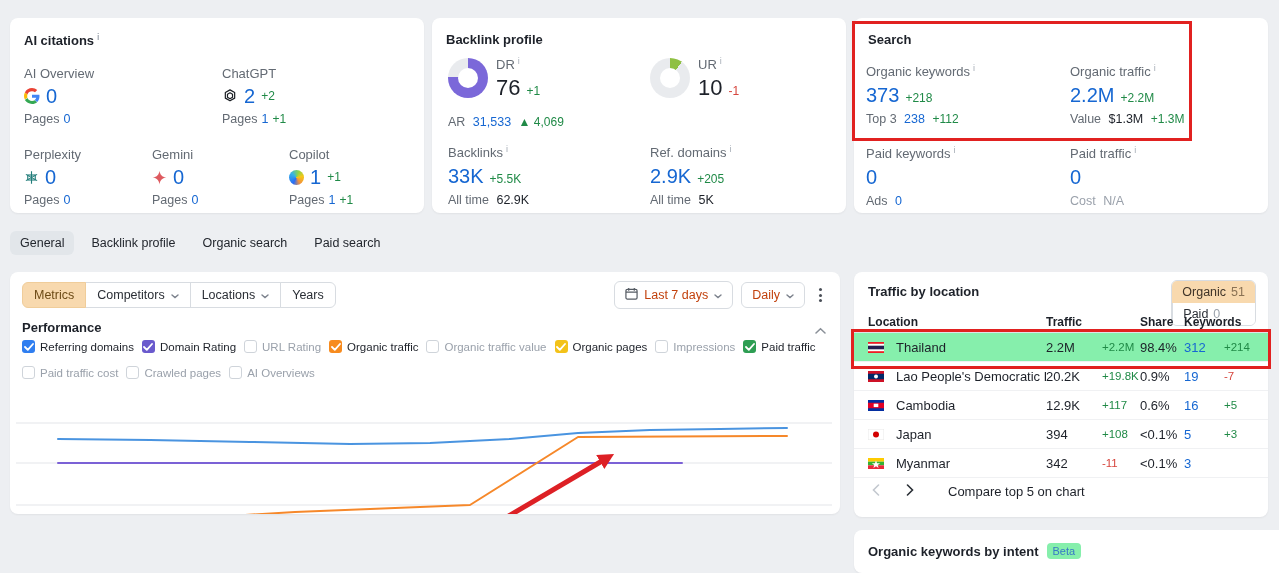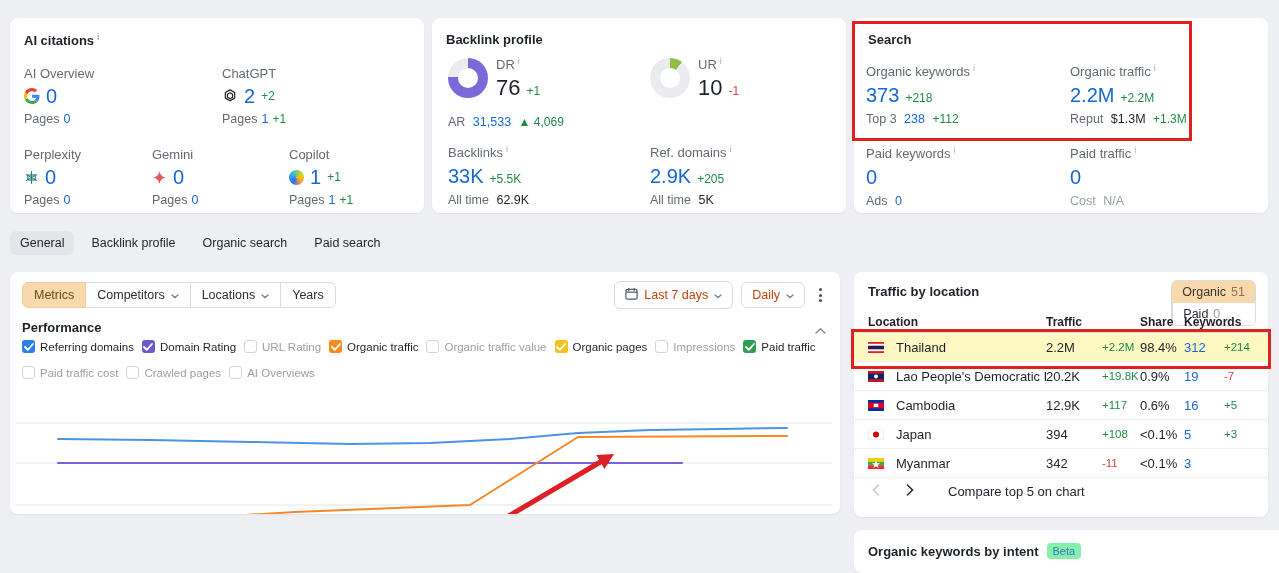--- a/index.html
+++ b/index.html
@@ -67,21 +67,21 @@
   .toggle{position:absolute;right:12px;top:8px;display:flex;border:1px solid #d8dce1;border-radius:6px;overflow:hidden;flex-direction:column;}
   .topt{padding:4px 10px;font-size:12.5px;display:flex;gap:5px;background:#fff;color:#2a2e35;}
   .topt+.topt{border-left:1px solid #d8dce1;}
   .topt .cnt{color:#9aa1ab;}
   .topt.active{background:#f8d9ae;color:#3f3428;}
   .topt.active .cnt{color:#8a7254;}
   .tbl{position:absolute;left:0;right:0;top:40px;}
   .trow{display:grid;grid-template-columns:24px 1fr 50px 44px 44px 34px 40px;align-items:center;
         height:28px;padding:0 10px 0 14px;border-bottom:1px solid #f0f1f3;font-size:13px;}
   .trow.thead{height:20px;font-weight:bold;font-size:12px;border-bottom:1px solid #dfe3e8;color:#1d2129;}
-  .trow.hl{background:#fef9c3;}
+  .trow.hl{background:#86efac;}
   .r{text-align:left;}
   .dl{padding-left:6px;font-size:11.5px;}
   .loc{overflow:hidden;white-space:nowrap;padding-left:4px;}
   .flag{display:inline-flex;}
   .tfoot{position:absolute;left:18px;top:212px;display:flex;align-items:center;gap:26px;font-size:13px;}
   .tfoot .cmp{margin-left:8px;color:#1d2129;}
   
   .panel-intent{left:854px;top:530px;width:444px;height:43px;overflow:hidden;}
   .intent-head{position:absolute;left:14px;top:13px;display:flex;align-items:center;gap:8px;}
   .intent-title{font-size:13px;font-weight:bold;}
@@ -226,21 +226,21 @@
       <span class="bluelink">238</span>
       <span class="delta pos">+112</span></div>
   </div>
 
   <div class="stat" style="left:216px;top:45px;">
     <div class="lbl info">Organic traffic</div>
     <div class="vrow">
         <span class="num-lg">2.2M</span>
       <span class="delta pos">+2.2M</span>
       </div>
-    <div class="sub"><span class="lbl" style="font-size:12.5px;">Reput</span>
+    <div class="sub"><span class="lbl" style="font-size:12.5px;">Value</span>
       <span class="dark">$1.3M</span>
       <span class="delta pos">+1.3M</span></div>
   </div>
 
   <div class="stat" style="left:12px;top:127px;">
     <div class="lbl info">Paid keywords</div>
     <div class="vrow">
         <span class="num-lg">0</span>
       </div>
     <div class="sub"><span class="lbl" style="font-size:12.5px;">Ads</span>

